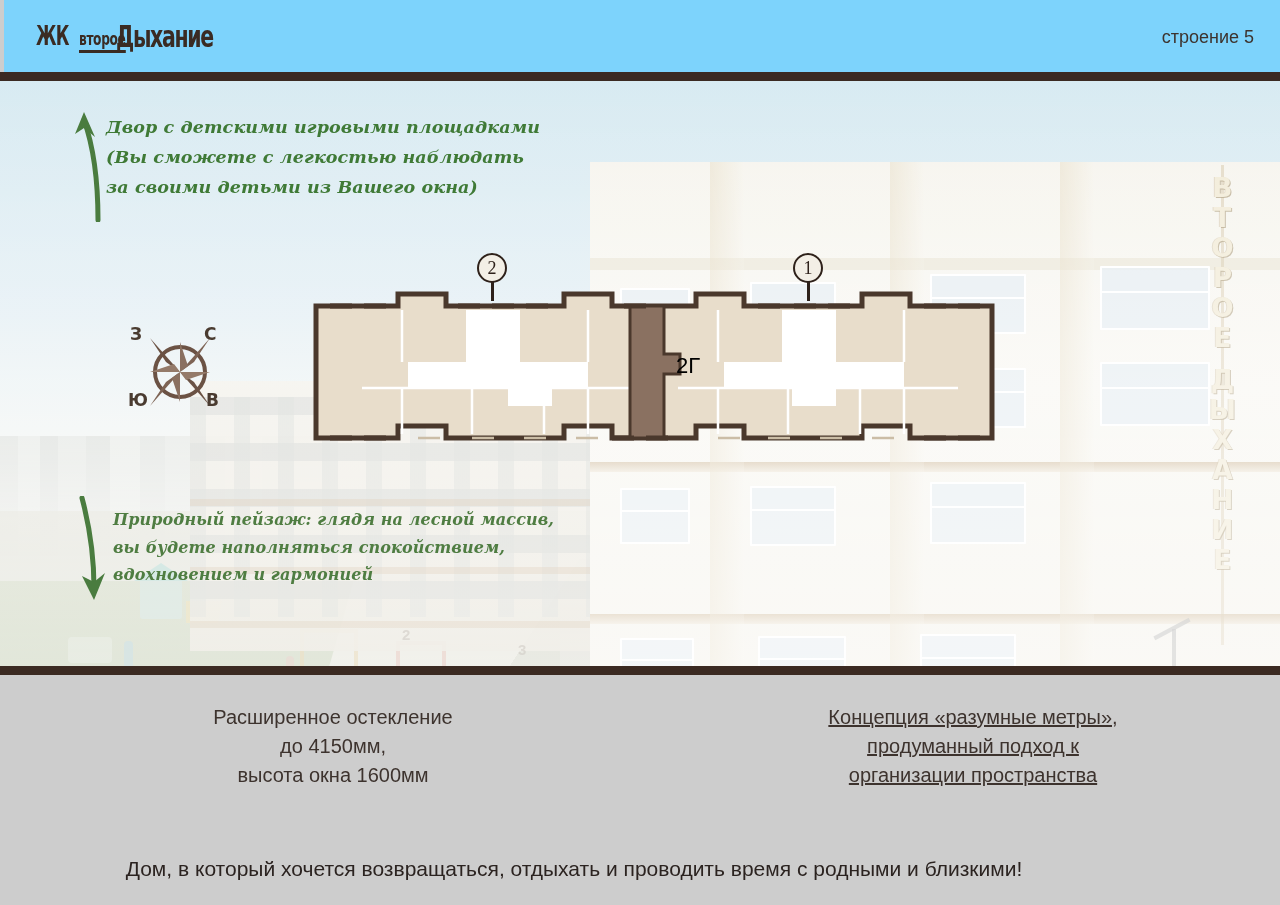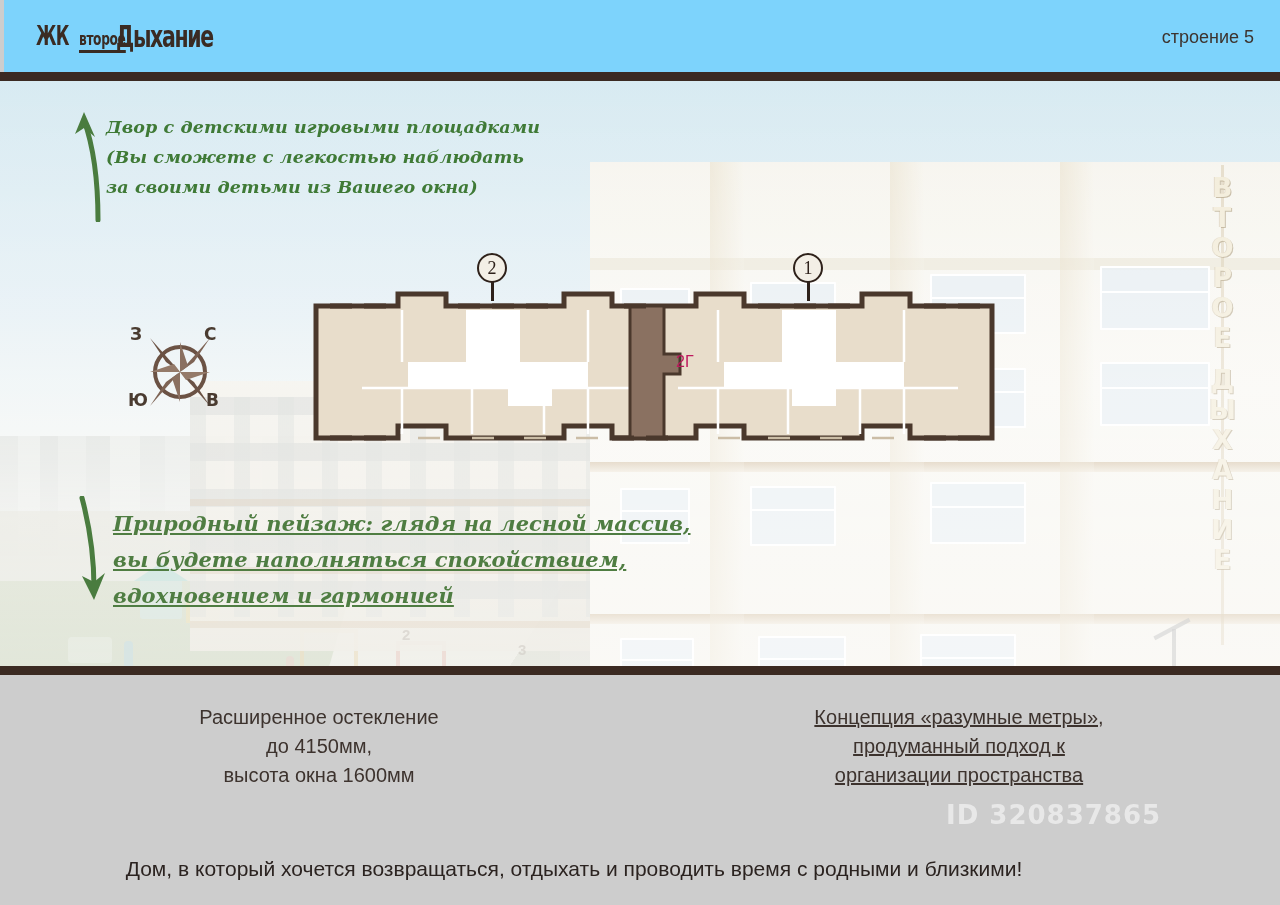--- a/index.html
+++ b/index.html
@@ -183,21 +183,21 @@
 
   
   .note {
     position: absolute;
     font-family: "DejaVu Serif", serif;
     font-style: italic; font-weight: 700;
     color: #3f7a36; font-size: 17.5px; line-height: 1.72;
     white-space: pre-line; letter-spacing: .1px;
   }
   .note-top { left: 106px; top: 112px; }
-  .note-bottom { left: 113px; top: 506px; color: #4f7d42; font-size: 21px; text-decoration: underline; }
+  .note-bottom { left: 113px; top: 506px; color: #4f7d42; font-size: 16px; }
   .arrow { position: absolute; }
   .arrow svg { display: block; }
 
   
   .compass { position: absolute; left: 128px; top: 318px; width: 104px; height: 104px; }
   .compass-lbl {
     position: absolute; font-family: "DejaVu Sans", sans-serif;
     font-weight: 700; font-size: 17px; color: #4a3b30;
   }
   .lbl-z { left: 2px; top: 6px; }
@@ -218,42 +218,42 @@
     font-family: "Liberation Serif", serif; font-size: 18px; color: #2e211a;
     display: flex; align-items: center; justify-content: center; line-height: 1;
   }
   .marker .mstem {
     position: absolute; left: 14px; top: 29px; width: 2.5px; height: 19px; background: #2e211a;
   }
   .marker-2 { left: 477px; top: 253px; }
   .marker-1 { left: 793px; top: 253px; }
   .unit-label {
     position: absolute; left: 676px; top: 353px;
-    font-family: "Liberation Sans", sans-serif; font-size: 16px; color: #be185d;
+    font-family: "Liberation Sans", sans-serif; font-size: 22px; color: #000000;
   }
 
   .divider-bottom {
     position: absolute; left: 0; top: 666px; width: 1280px; height: 9px;
     background: #3b2a22;
   }
 
   
   .footer {
     position: absolute; left: 0; top: 675px; width: 1280px; height: 230px;
     background: #cdcdcd;
   }
   .features {
     position: absolute; left: 0; top: 28px; width: 1280px;
     display: flex; align-items: flex-start;
   }
   .feature {
     flex: 1 1 0; text-align: center;
     font-size: 20px; line-height: 1.45; color: #3d332e; white-space: pre-line;
   }
-  .feature.f1 { padding: 0 24px; }
+  .feature.f1 { padding: 0 52px; }
   .feature.f2 { padding-top: 29px; }
   .feature.f3 { padding: 0 26px; text-decoration: underline; }
   .watermark {
     position: absolute; left: 946px; top: 800px;
     font-family: "DejaVu Sans", sans-serif; font-weight: 700; font-size: 26px;
     color: rgba(255,255,255,.55); letter-spacing: 1px; pointer-events: none;
   }
   .tagline {
     position: absolute; left: 0; top: 857px; width: 1148px; text-align: center;
     font-size: 21px; color: #2b2320;
@@ -462,16 +462,15 @@
   <div class="footer">
     <div class="features">
       <div class="feature f1">Расширенное остекление
 до 4150мм,
 высота окна 1600мм</div>
       <div class="feature f3">Концепция «разумные метры»,
 продуманный подход к
 организации пространства</div>
     </div>
   </div>
-  <div class="watermark">ID 320837865</div>
   <div class="tagline">Дом, в который хочется возвращаться, отдыхать и проводить время с родными и близкими!</div>
 
 </div>
 
 </body></html>

